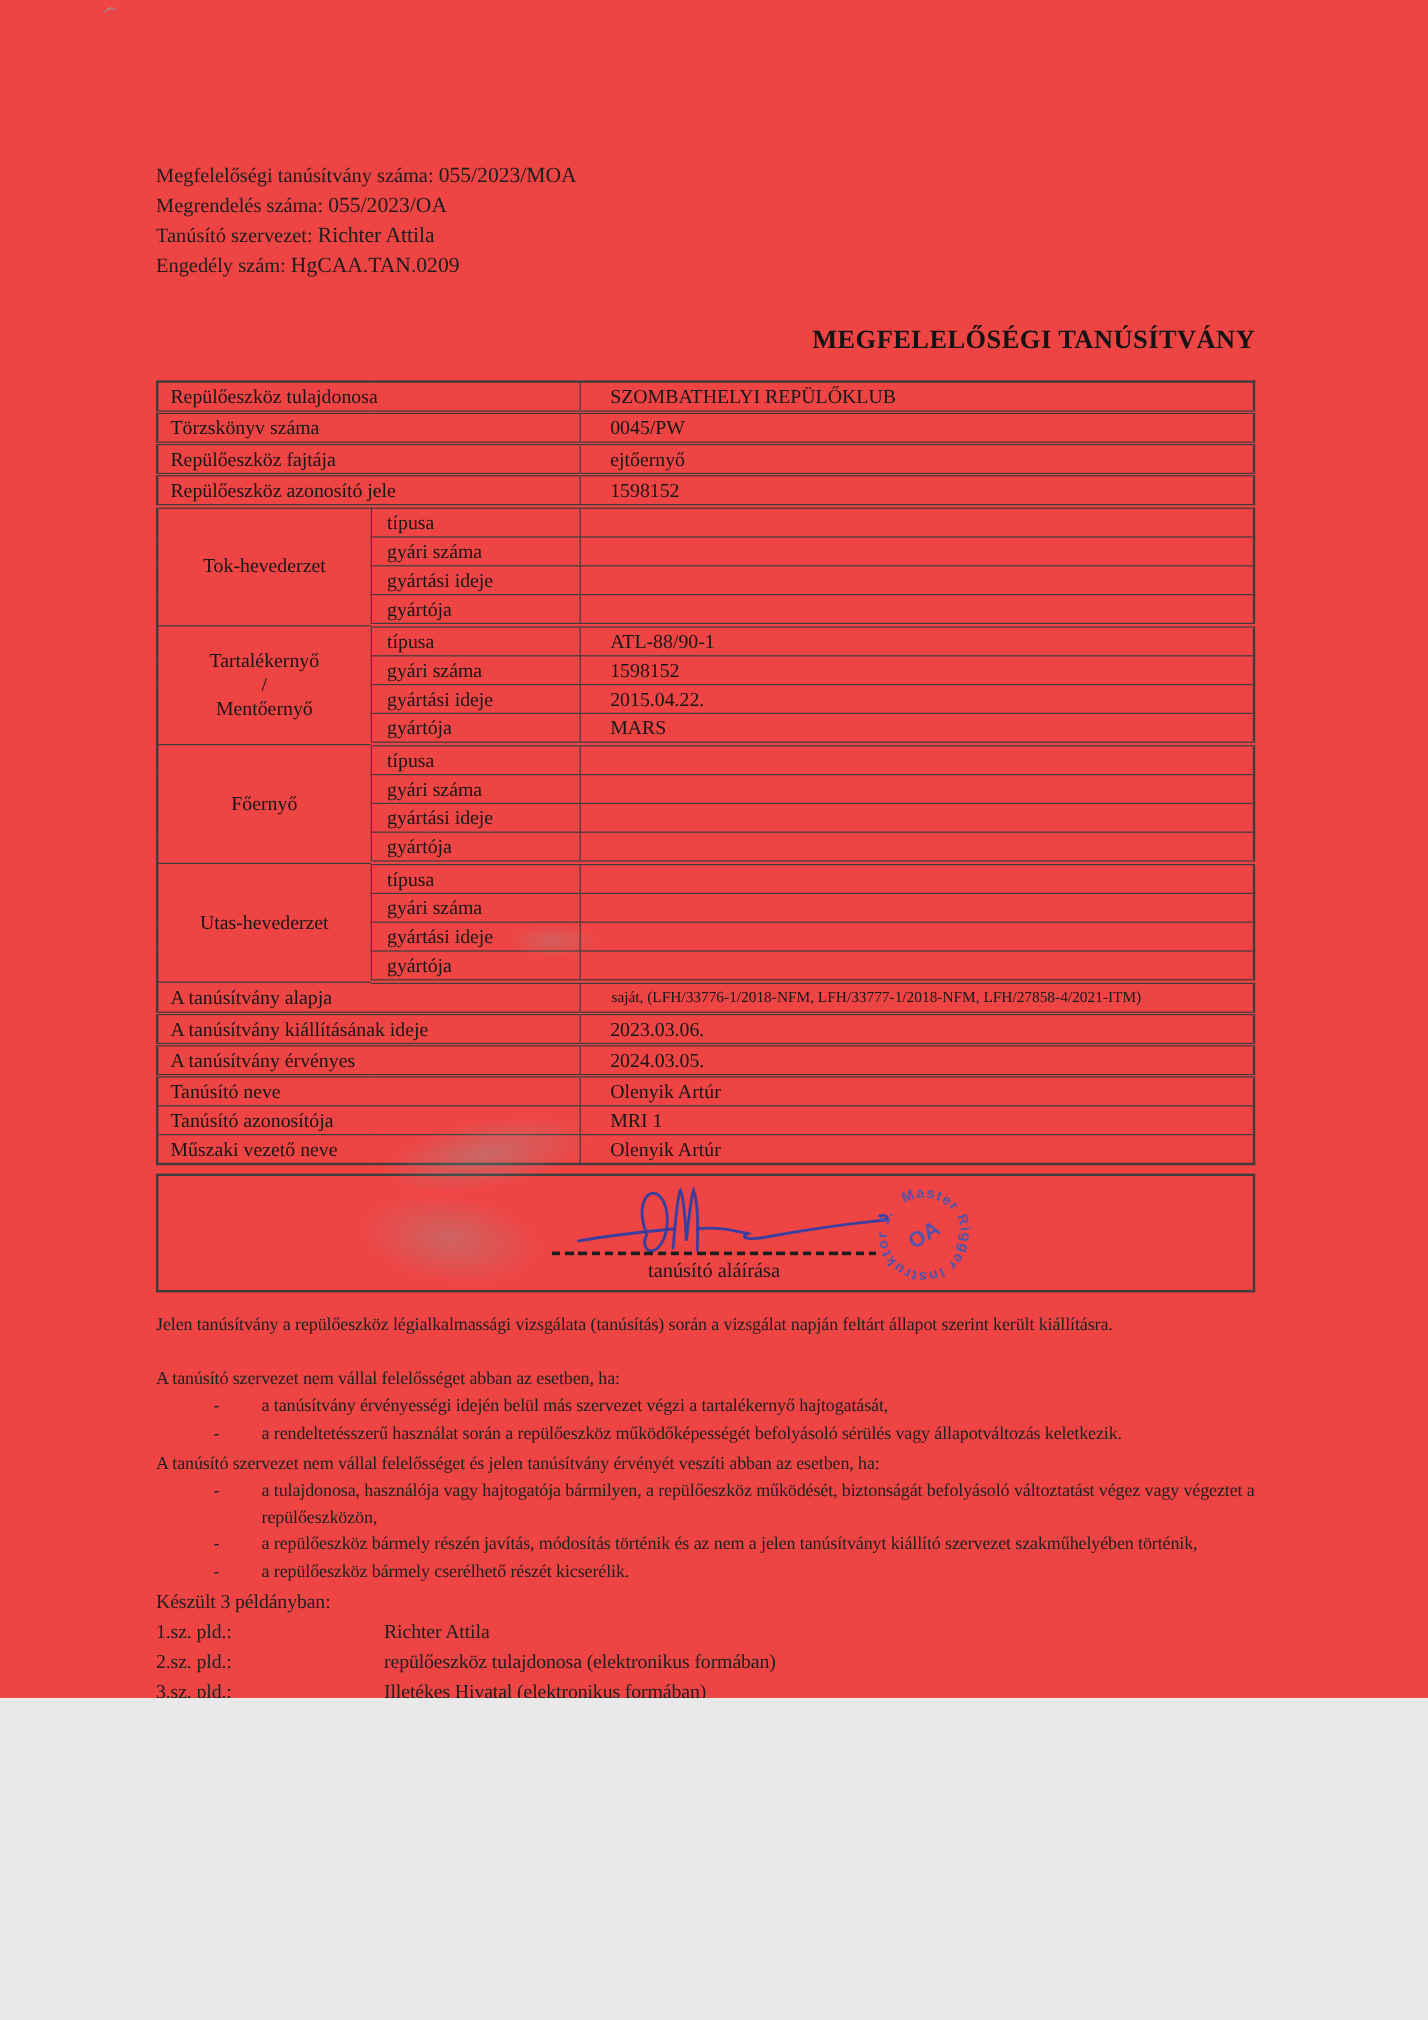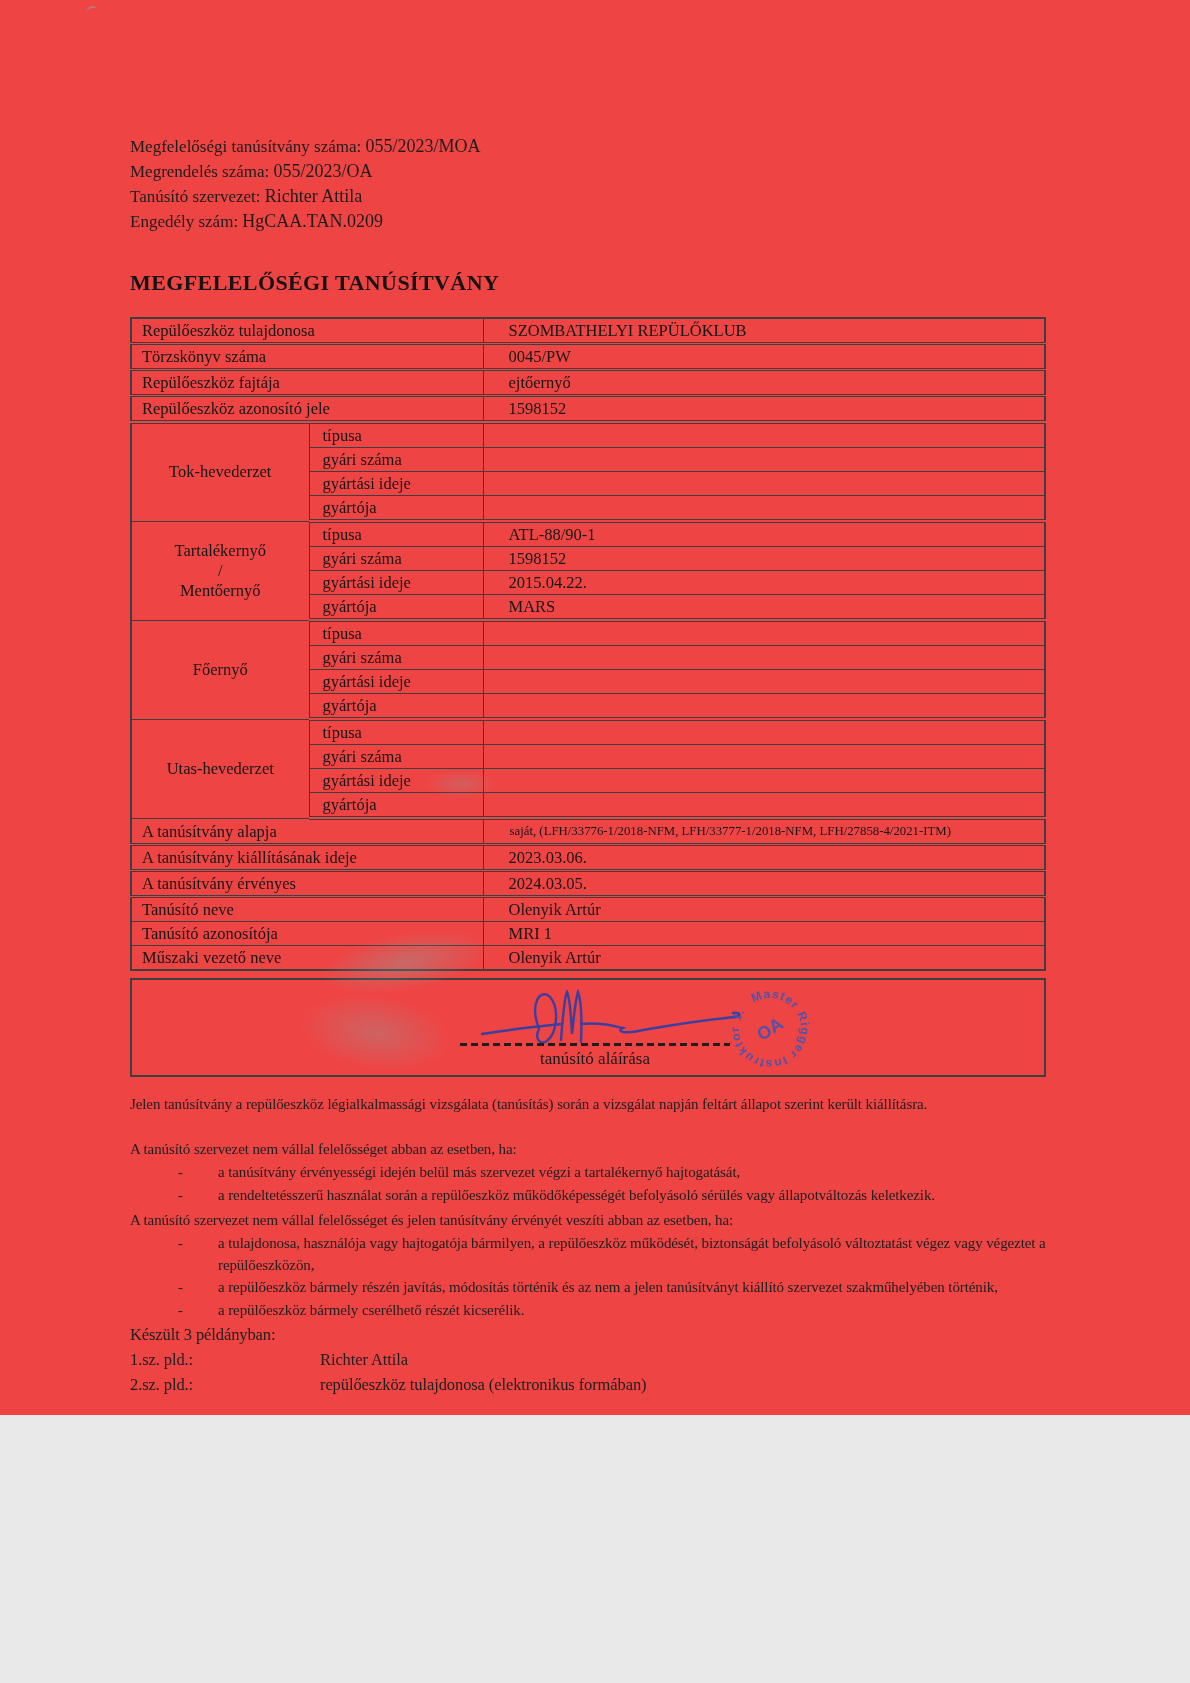--- a/index.html
+++ b/index.html
@@ -8,21 +8,21 @@
 
   
   .pen-mark{position:absolute;left:86px;top:6px;width:11px;height:5px;border-top:2px solid #9a9a9a;
             border-radius:60% 40% 0 0/100% 80% 0 0;opacity:.65;transform:rotate(-6deg);}
 
   
   .header-block{position:absolute;left:130px;top:134px;line-height:25px;font-size:17px;}
   .header-line .hv{font-size:18px;}
 
   
-  .doc-title{position:absolute;left:130px;top:270px;width:916px;text-align:left;
+  .doc-title{position:absolute;left:130px;top:270px;width:916px;text-align:right;
              font-size:22px;font-weight:bold;letter-spacing:.4px;color:#141414;}
 
   
   .cert-table{position:absolute;left:130px;top:317px;width:916px;border-collapse:collapse;
               table-layout:fixed;font-size:16.5px;color:#171717;}
   .cert-table td{border:1.4px solid #3e3e3e;height:23px;padding:0 6px 0 10px;
                  vertical-align:middle;overflow:hidden;white-space:nowrap;}
   .cert-table tr.sep td{border-bottom:3px double #3e3e3e;}
   .cert-table tr.sep4 td{border-bottom:4px double #3e3e3e;}
   .cert-table td.grp{text-align:center;padding:0 4px;}
@@ -280,15 +280,19 @@
   <div class="copies">
     <div class="copies-head">Készült 3 példányban:</div>
     <div class="copy-line">
         <span class="copy-lbl">1.sz. pld.:</span>
         <span class="copy-val">Richter Attila</span>
       </div>
     <div class="copy-line">
         <span class="copy-lbl">2.sz. pld.:</span>
         <span class="copy-val">repülőeszköz tulajdonosa (elektronikus formában)</span>
       </div>
+    <div class="copy-line">
+        <span class="copy-lbl">3.sz. pld.:</span>
+        <span class="copy-val">Illetékes Hivatal (elektronikus formában)</span>
+      </div>
   </div>
 
 </div>
 
 </body></html>

